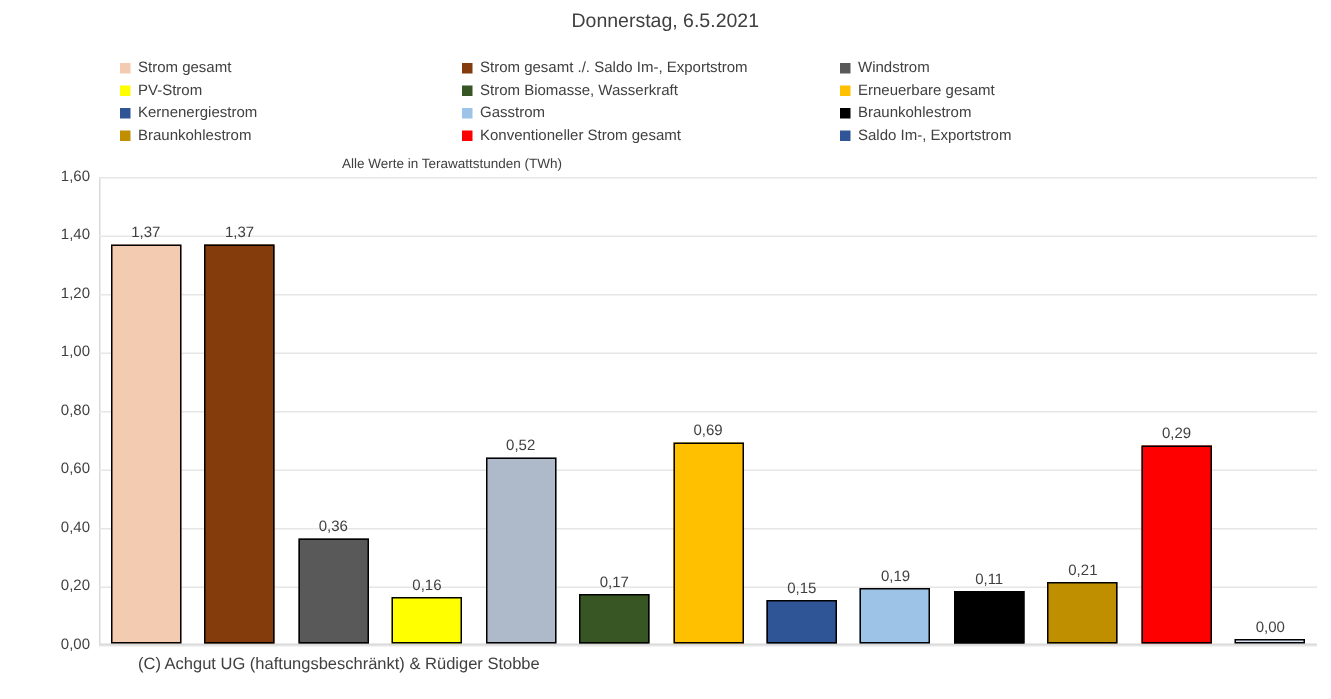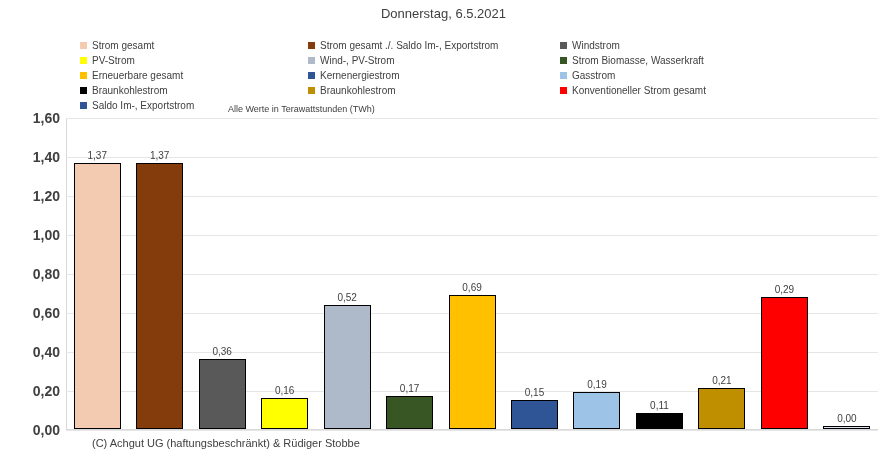--- a/index.html
+++ b/index.html
@@ -89,24 +89,23 @@
     left: 0;
     width: 812px;
     height: 1px;
     background: #e6e6e6;
   }
   .ytick {
     position: absolute;
     right: 100%;
     margin-right: 6px;
     transform: translateY(-50%);
-    font-size: 14px;
+    font-size: 10px;
     color: #404040;
     white-space: nowrap;
-    font-weight: bold;
   }
   .tickwrap {
     position: absolute;
     left: 0;
     width: 812px;
     height: 0;
   }
   .bars {
     position: absolute;
     left: 0;
@@ -166,24 +165,20 @@
       </div>
       <div class="legend-item">
         <span class="legend-swatch" style="background: rgb(89, 89, 89);"></span>
         <span>Windstrom</span>
       </div>
       <div class="legend-item">
         <span class="legend-swatch" style="background: rgb(255, 255, 0);"></span>
         <span>PV-Strom</span>
       </div>
       <div class="legend-item">
-        <span class="legend-swatch" style="background: rgb(174, 185, 202);"></span>
-        <span>Wind-, PV-Strom</span>
-      </div>
-      <div class="legend-item">
         <span class="legend-swatch" style="background: rgb(55, 86, 35);"></span>
         <span>Strom Biomasse, Wasserkraft</span>
       </div>
       <div class="legend-item">
         <span class="legend-swatch" style="background: rgb(255, 192, 0);"></span>
         <span>Erneuerbare gesamt</span>
       </div>
       <div class="legend-item">
         <span class="legend-swatch" style="background: rgb(47, 85, 151);"></span>
         <span>Kernenergiestrom</span>
@@ -293,21 +288,21 @@
           <div class="bar" title="Kernenergiestrom" style="height: 29.1562px; background: rgb(47, 85, 151); border: 1px solid rgb(0, 0, 0); text-decoration: underline;">
             <div class="bar-label">0,15</div>
           </div>
         </div>
         <div class="bar-slot">
           <div class="bar" title="Gasstrom" style="height: 36.9312px; background: rgb(157, 195, 230); border: 1px solid rgb(0, 0, 0);">
             <div class="bar-label">0,19</div>
           </div>
         </div>
         <div class="bar-slot">
-          <div class="bar" title="Steinkohlestrom" style="height: 16px; background: rgb(0, 0, 0); border: 1px solid rgb(0, 0, 0);">
+          <div class="bar" title="Steinkohlestrom" style="height: 35px; background: rgb(0, 0, 0); border: 1px solid rgb(0, 0, 0);">
             <div class="bar-label">0,11</div>
           </div>
         </div>
         <div class="bar-slot">
           <div class="bar" title="Braunkohlestrom" style="height: 40.8187px; background: rgb(191, 143, 0); border: 1px solid rgb(0, 0, 0);">
             <div class="bar-label">0,21</div>
           </div>
         </div>
         <div class="bar-slot">
           <div class="bar" title="Konventioneller Strom gesamt" style="height: 132.175px; background: rgb(255, 0, 0); border: 1px solid rgb(0, 0, 0);">

